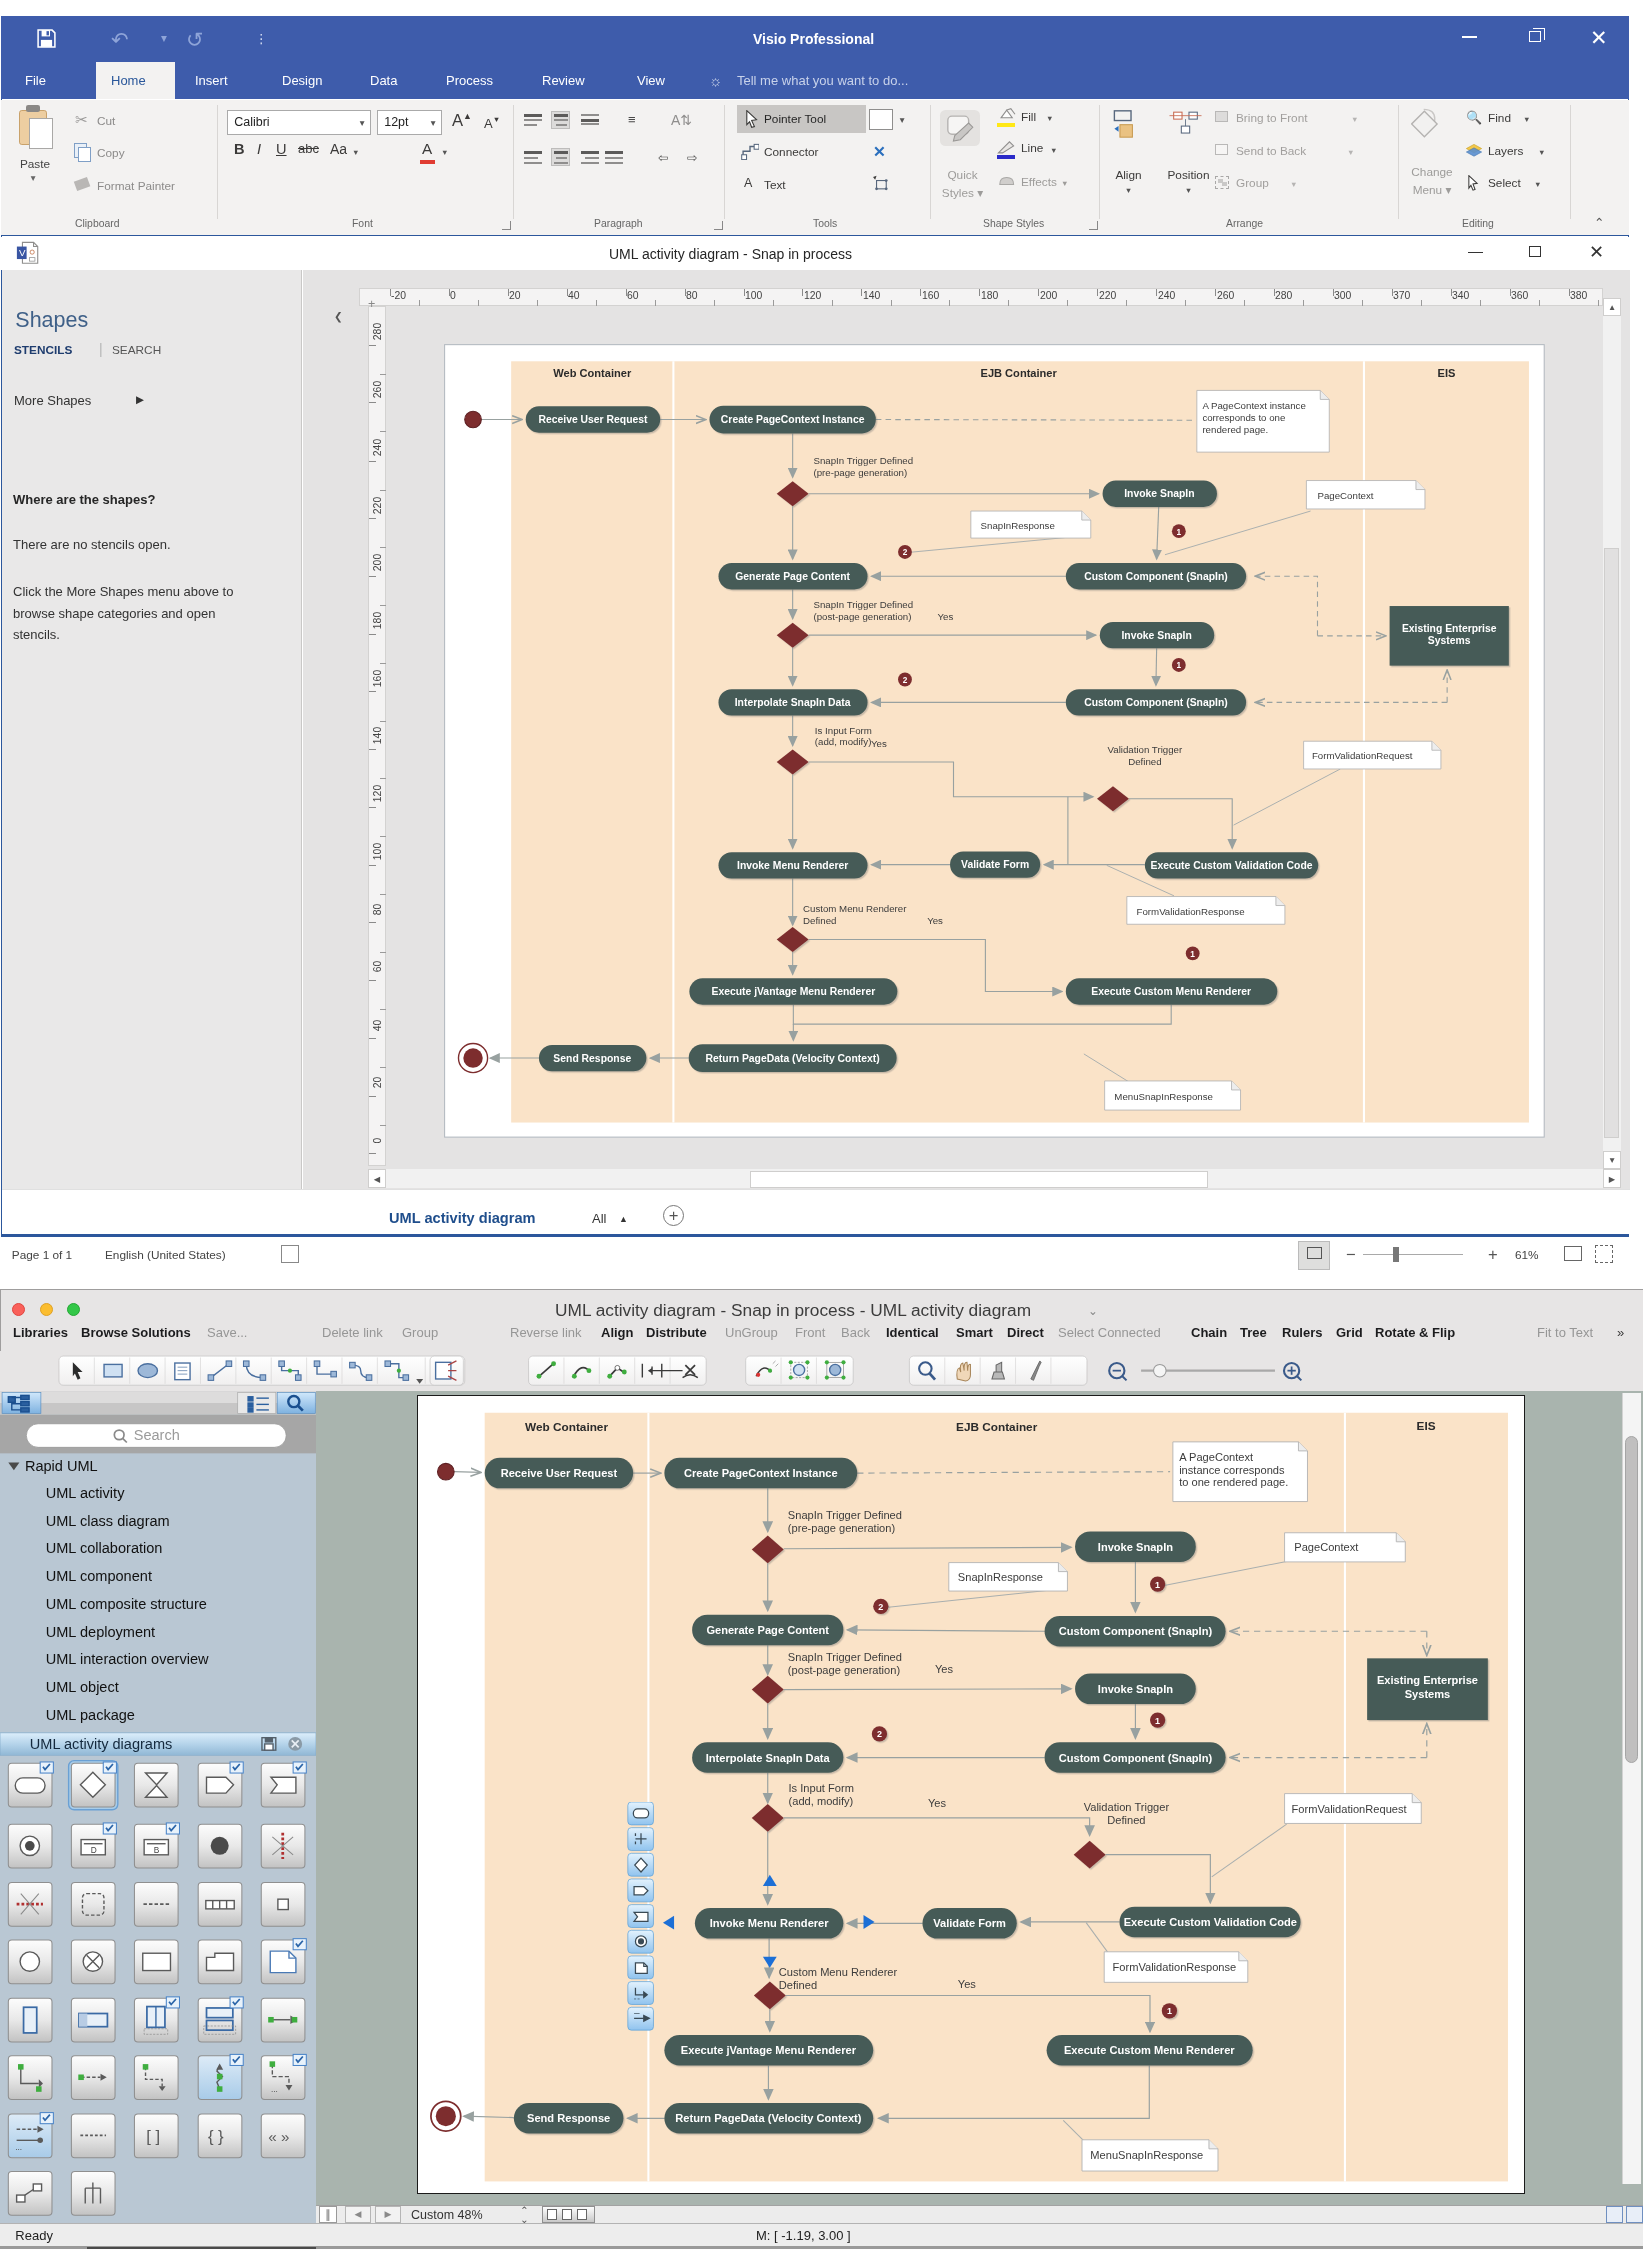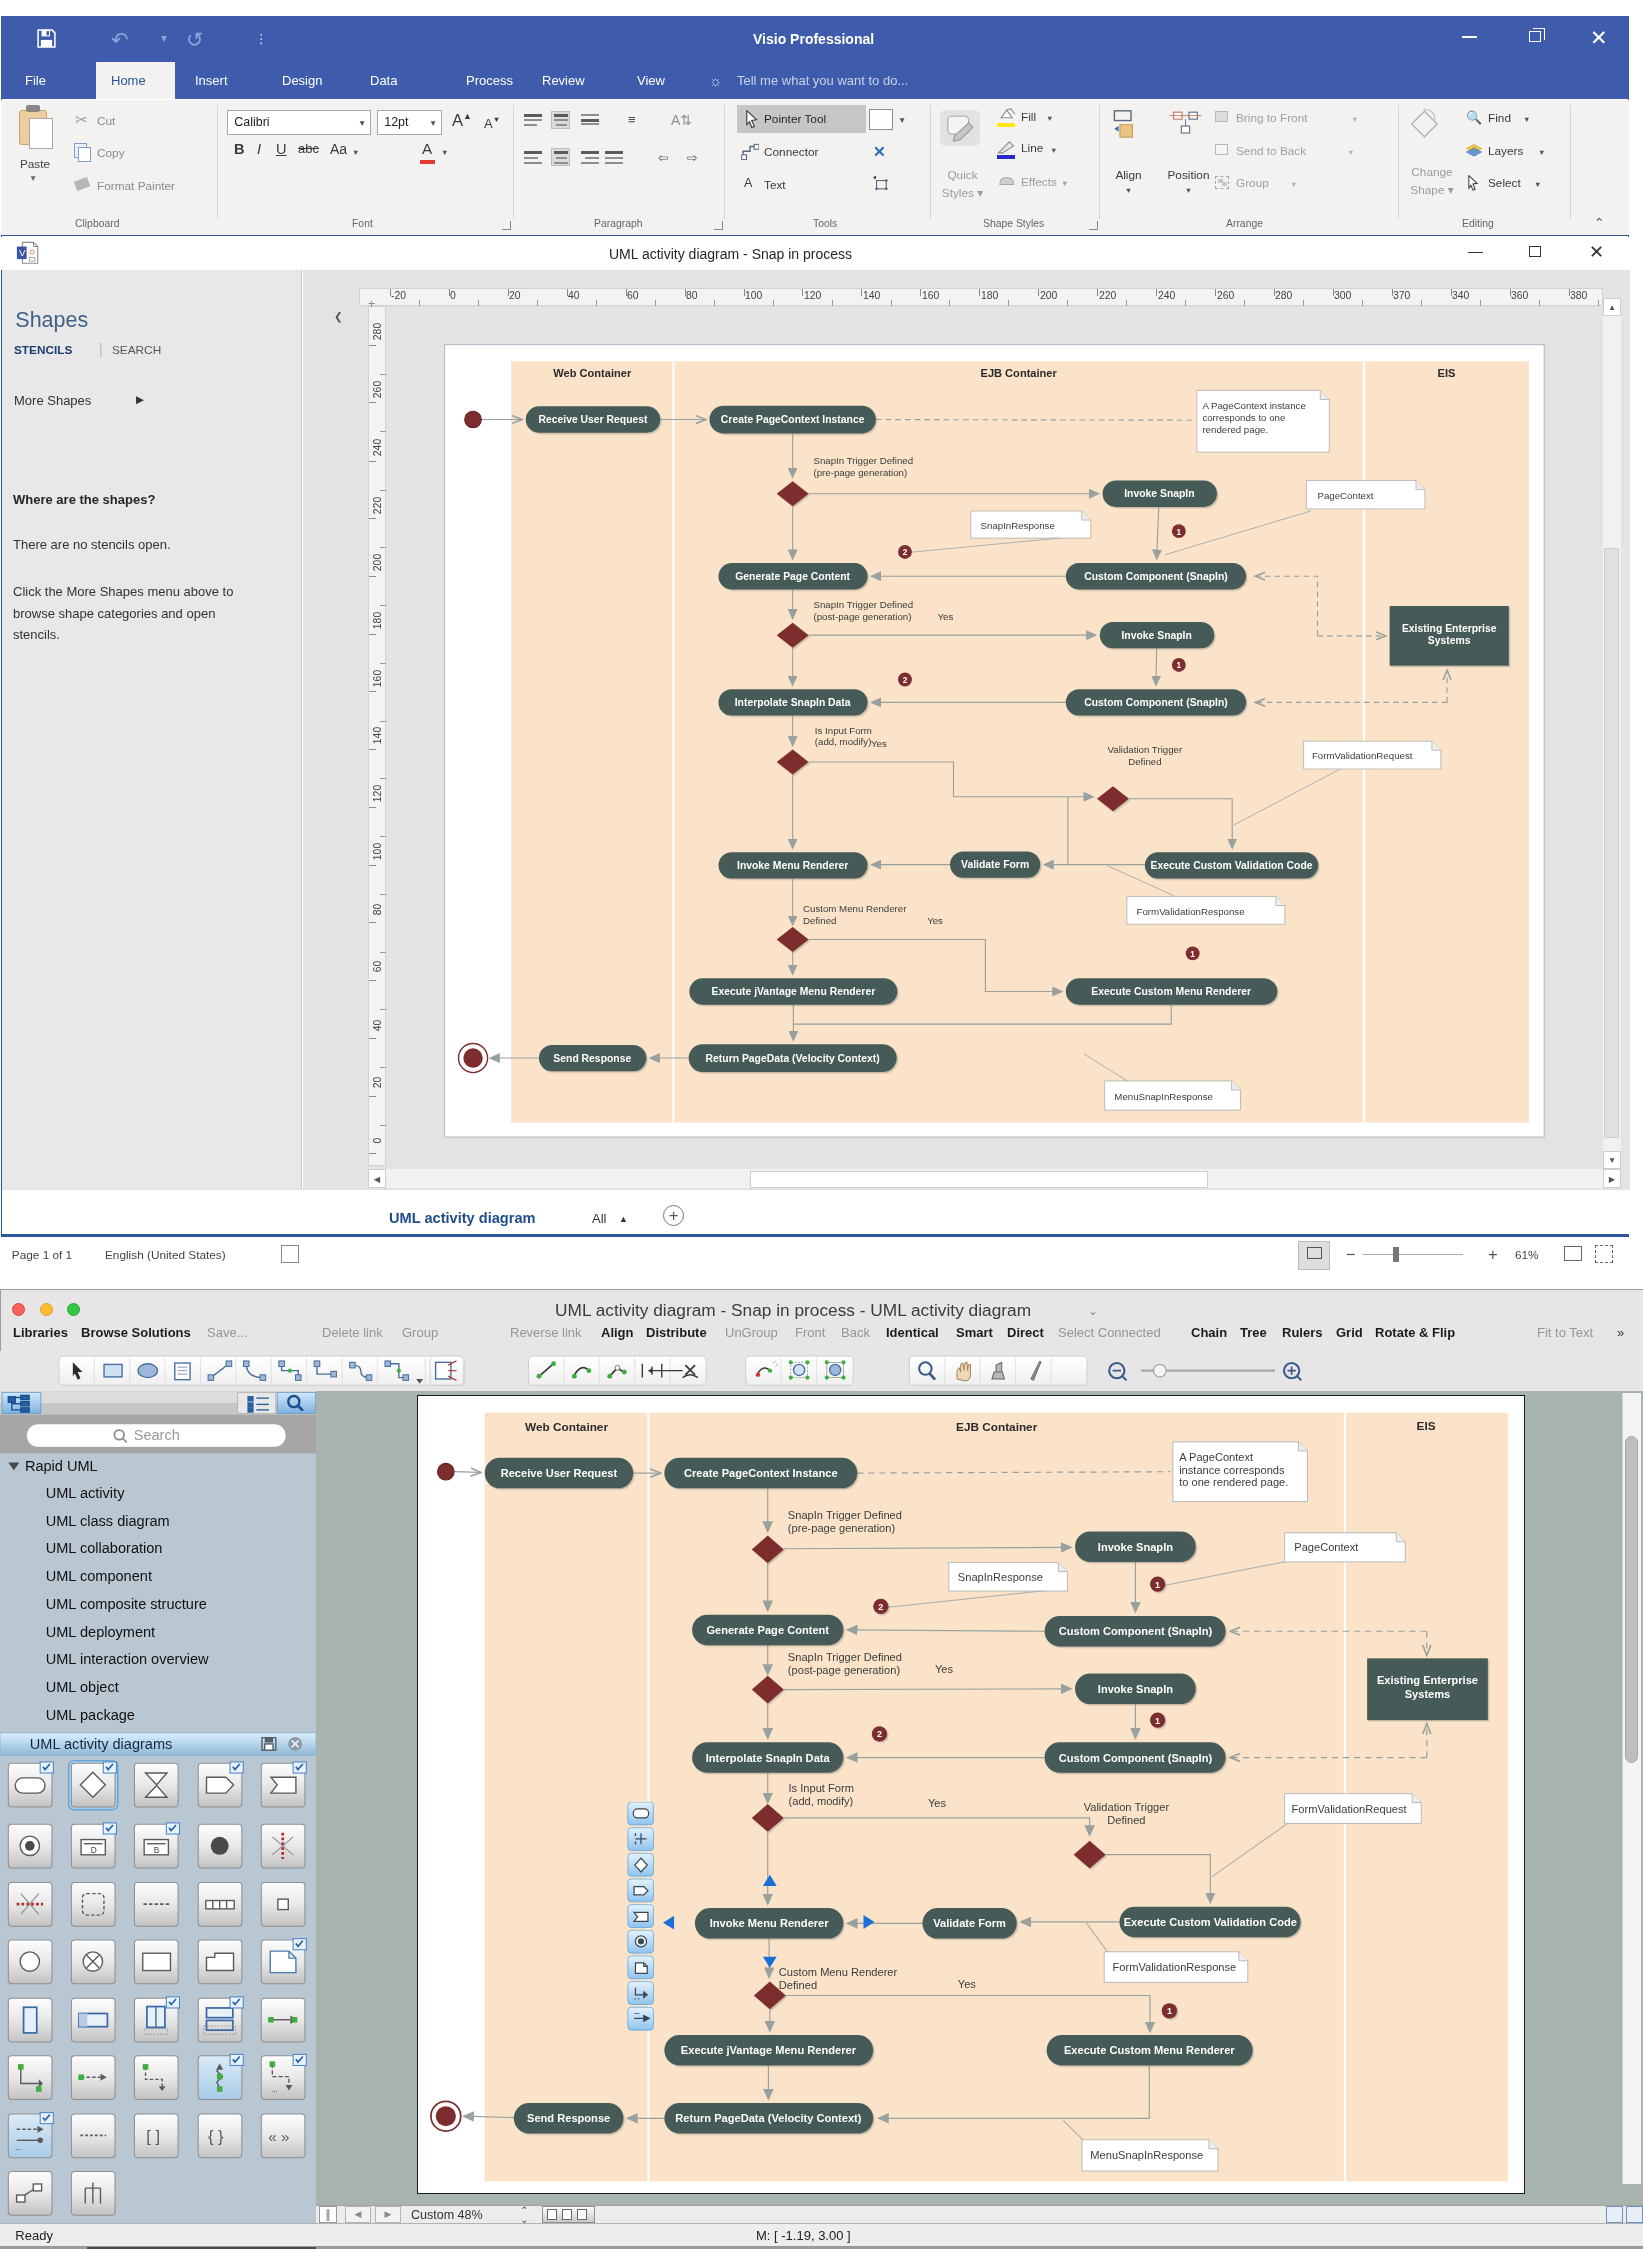--- a/index.html
+++ b/index.html
@@ -34,21 +34,21 @@
 <div class="abs" style="left:1529px;top:30.5px;width:11.8px;height:11.8px;border:1.4px solid #fff;background:#3e5cab;"></div>
 <div class="abs" style="left:1533px;top:28px;width:11.8px;height:11.8px;border:1.4px solid #fff;border-bottom:none;border-left:none;"></div>
 <div class="abs" style="left:1590px;top:28px;color:#fff;font-size:21px;font-weight:400;line-height:19.4px;">✕</div>
 
 <div class="abs" style="left:96px;top:62px;width:79px;height:37px;background:#f3f2f1;"></div>
 <div class="abs flex" style="left:25px;top:62px;height:37px;color:#fff;font-size:13px;">File</div>
 <div class="abs flex" style="left:111px;top:62px;height:37px;color:#2a579a;font-size:13px;">Home</div>
 <div class="abs flex" style="left:195px;top:62px;height:37px;color:#fff;font-size:13px;">Insert</div>
 <div class="abs flex" style="left:282px;top:62px;height:37px;color:#fff;font-size:13px;">Design</div>
 <div class="abs flex" style="left:370px;top:62px;height:37px;color:#fff;font-size:13px;">Data</div>
-<div class="abs flex" style="left:446px;top:62px;height:37px;color:#fff;font-size:13px;margin-left:20px;">Process</div>
+<div class="abs flex" style="left:446px;top:62px;height:37px;color:#fff;font-size:13px;">Process</div>
 <div class="abs flex" style="left:542px;top:62px;height:37px;color:#fff;font-size:13px;">Review</div>
 <div class="abs flex" style="left:637px;top:62px;height:37px;color:#fff;font-size:13px;">View</div>
 <div class="abs flex" style="left:709px;top:62px;height:37px;color:#c8d2ea;font-size:14.6px;">☼</div>
 <div class="abs flex" style="left:737px;top:62px;height:37px;color:#c8d2ea;font-size:13px;">Tell me what you want to do...</div>
 
 <div class="abs" id="ribbon" style="left:1.4px;top:100px;width:1628px;height:136px;background:#f3f2f1;border-bottom:1.4px solid #2c579c;"></div>
 
 <div class="abs" style="left:217px;top:105px;width:0.7px;height:114px;background:#d8d6d4;"></div>
 <div class="abs" style="left:513px;top:105px;width:0.7px;height:114px;background:#d8d6d4;"></div>
 <div class="abs" style="left:724px;top:105px;width:0.7px;height:114px;background:#d8d6d4;"></div>
@@ -202,21 +202,21 @@
 <div class="abs" style="left:1218px;top:179px;width:4.9px;height:4.2px;background:#c9c8c7;"></div>
     <div class="abs" style="left:1222px;top:182px;width:4.9px;height:4.2px;background:#c9c8c7;"></div>
 <div class="abs" style="left:1236px;top:176px;color:#a19f9d;font-size:11.8px;">Group</div>
 <div class="abs" style="left:1290px;top:180px;color:#b5b4b3;font-size:7.6px;">▼</div>
 
 <svg class="abs" style="left:1411px;top:108px;" width="42" height="36" viewBox="0 0 60 52">
       <path d="M18,2 Q34,2 34,16 Q34,30 18,30" fill="none" stroke="#c9c7c5" stroke-width="2"></path>
       <rect x="6" y="10" width="26" height="26" transform="rotate(45 19 23)" fill="#f2f1f0" stroke="#b5b3b1" stroke-width="2"></rect>
     </svg>
 <div class="abs" style="left:1401px;top:165px;width:62px;text-align:center;color:#9d9c9a;font-size:11.8px;">Change</div>
-<div class="abs" style="left:1401px;top:183px;width:62px;text-align:center;color:#9d9c9a;font-size:11.8px;">Shape ▾</div>
+<div class="abs" style="left:1401px;top:183px;width:62px;text-align:center;color:#9d9c9a;font-size:11.8px;">Menu ▾</div>
 <div class="abs" style="left:1466px;top:110px;color:#8a6d3b;font-size:13px;">🔍</div>
 <div class="abs" style="left:1488px;top:111px;color:#3b3a39;font-size:11.8px;">Find</div>
 <div class="abs" style="left:1523px;top:115px;color:#555;font-size:7.6px;">▼</div>
 <svg class="abs" style="left:1465px;top:143px;" width="18" height="15.3" viewBox="0 0 26 22">
       <path d="M2,8 L13,2 L24,8 L13,14 Z" fill="#f4c84a" stroke="#c8a32a" stroke-width="1"></path>
       <path d="M2,13 L13,7 L24,13 L13,19 Z" fill="#5a8fd0" stroke="#3a6fb0" stroke-width="1" opacity="0.9"></path>
     </svg>
 <div class="abs" style="left:1488px;top:144px;color:#3b3a39;font-size:11.8px;">Layers</div>
 <div class="abs" style="left:1538px;top:148px;color:#555;font-size:7.6px;">▼</div>
 <svg class="abs" style="left:1466px;top:175px;" width="14" height="16.6" viewBox="0 0 20 24">

